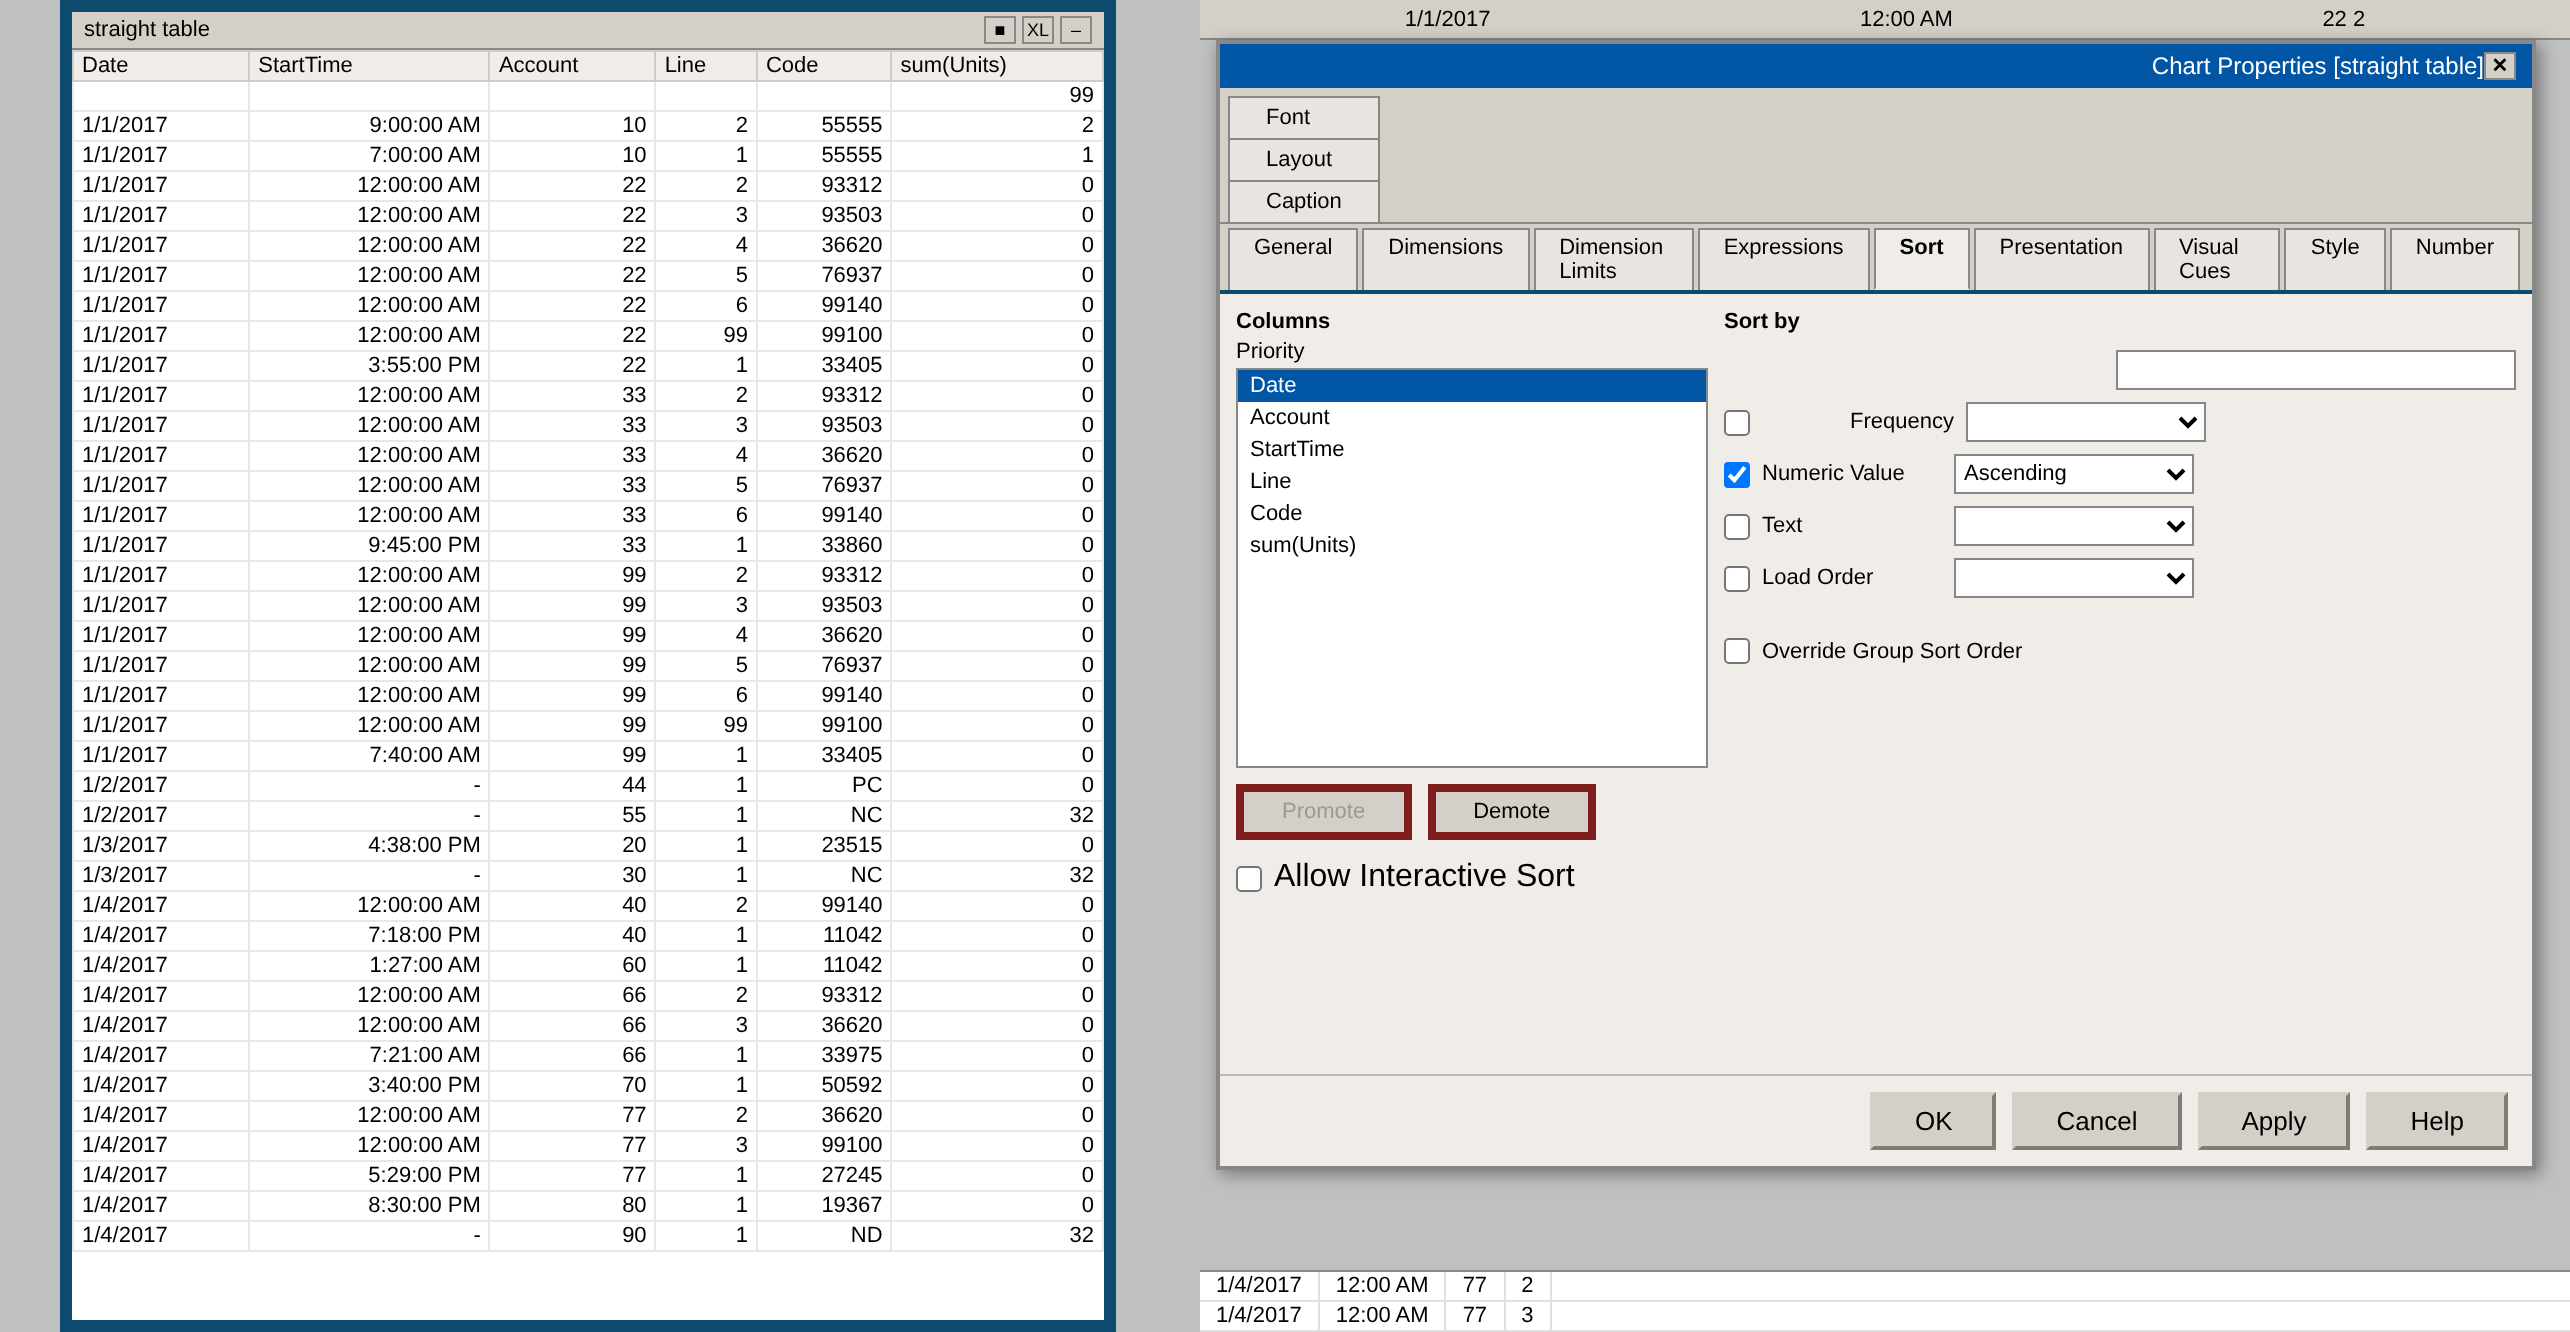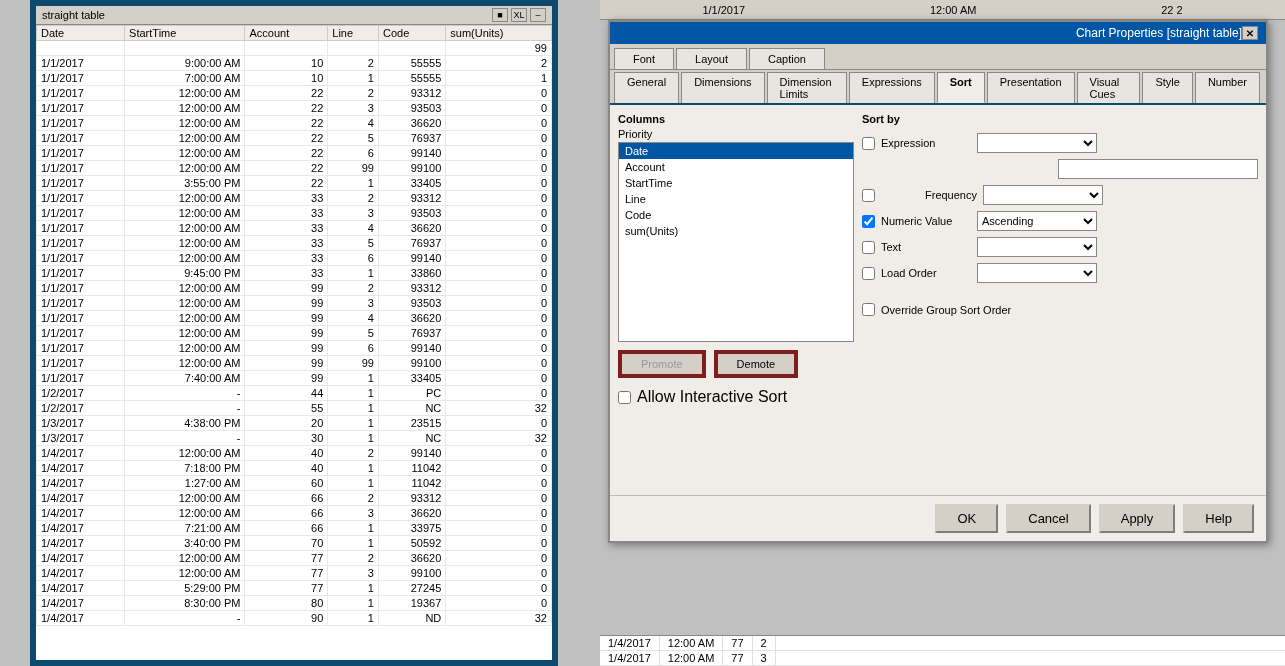--- a/index.html
+++ b/index.html
@@ -618,21 +618,21 @@
   <span>22 2</span>
 </div>
 
 <div class="dialog">
   <div class="dialog-title">
     <span>Chart Properties [straight table]</span>
     <div class="dialog-close">✕</div>
   </div>
 
   <div class="tab-row1">
-    <div id="tabs1-container" style="display:flex; padding: 4px 4px 0;">
+    <div id="tabs1-container" style="display:flex; padding: 4px 4px 0; flex-direction: column;">
         <div class="tab1">Font</div>
         <div class="tab1">Layout</div>
         <div class="tab1">Caption</div>
       </div>
   </div>
 
   <div class="tab-row2">
     <div id="tabs2-container" style="display:flex;">
         <div class="tab2">General</div>
         <div class="tab2">Dimensions</div>
@@ -665,27 +665,20 @@
       </div>
       <div class="checkbox-row">
         <input type="checkbox" id="allow-sort" style="">
         <label for="allow-sort">Allow Interactive Sort</label>
       </div>
     </div>
 
     <div class="right-panel">
       <div class="sort-by-label">Sort by</div>
 
-      <div class="sort-row">
-        <input type="checkbox" id="expr-cb" style="">
-        <label for="expr-cb" style="min-width:90px;">Expression</label>
-        <select class="sort-dropdown">
-          <option></option>
-        </select>
-      </div>
 
       <div class="sort-row-indent sort-row">
         <input type="text" class="sort-text-input-full" style="width: 200px; margin-left: 96px;">
       </div>
 
       <div class="sort-row">
         <input type="checkbox" id="freq-cb" style="">
         <label for="freq-cb" style="min-width:90px;padding-left:44px;">Frequency</label>
         <select class="sort-dropdown">
           <option></option>

